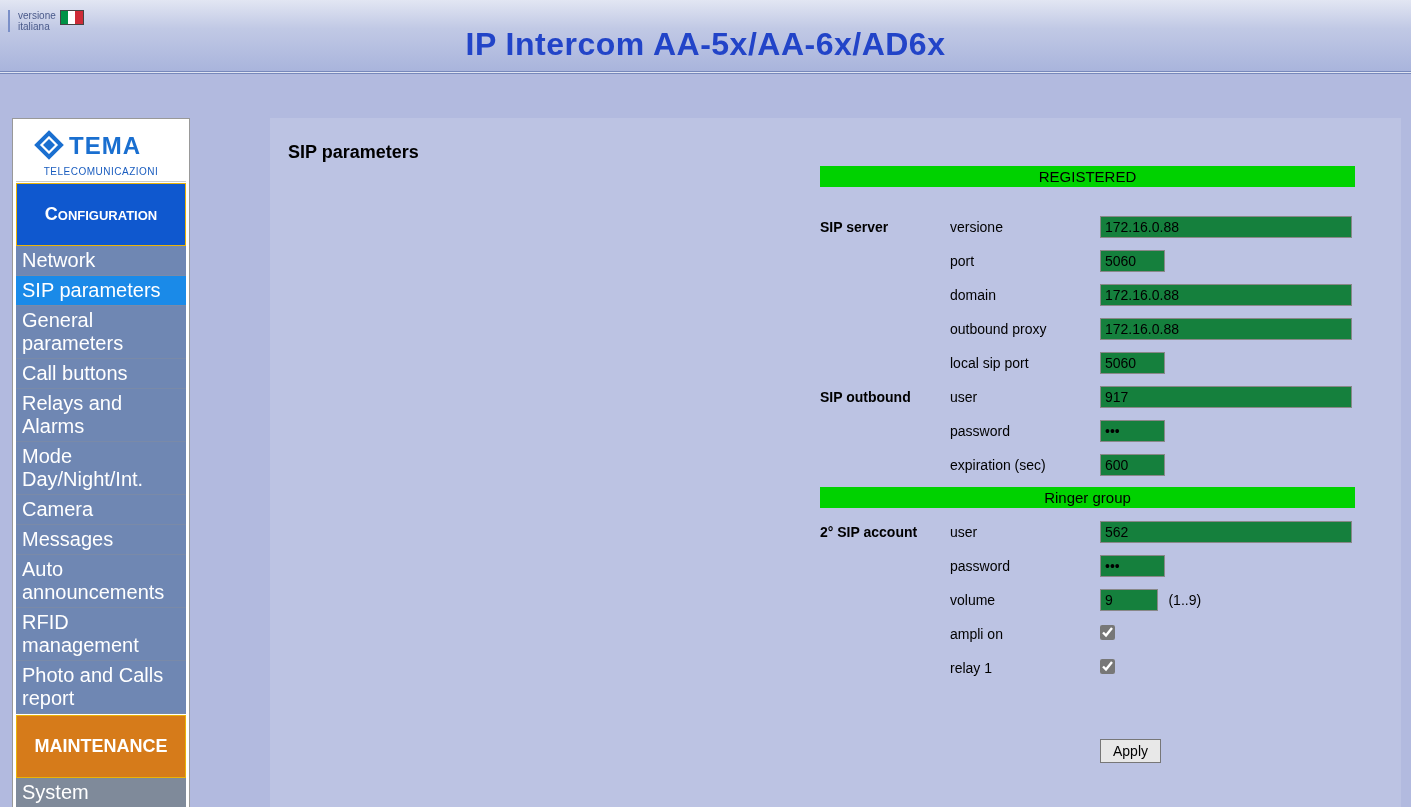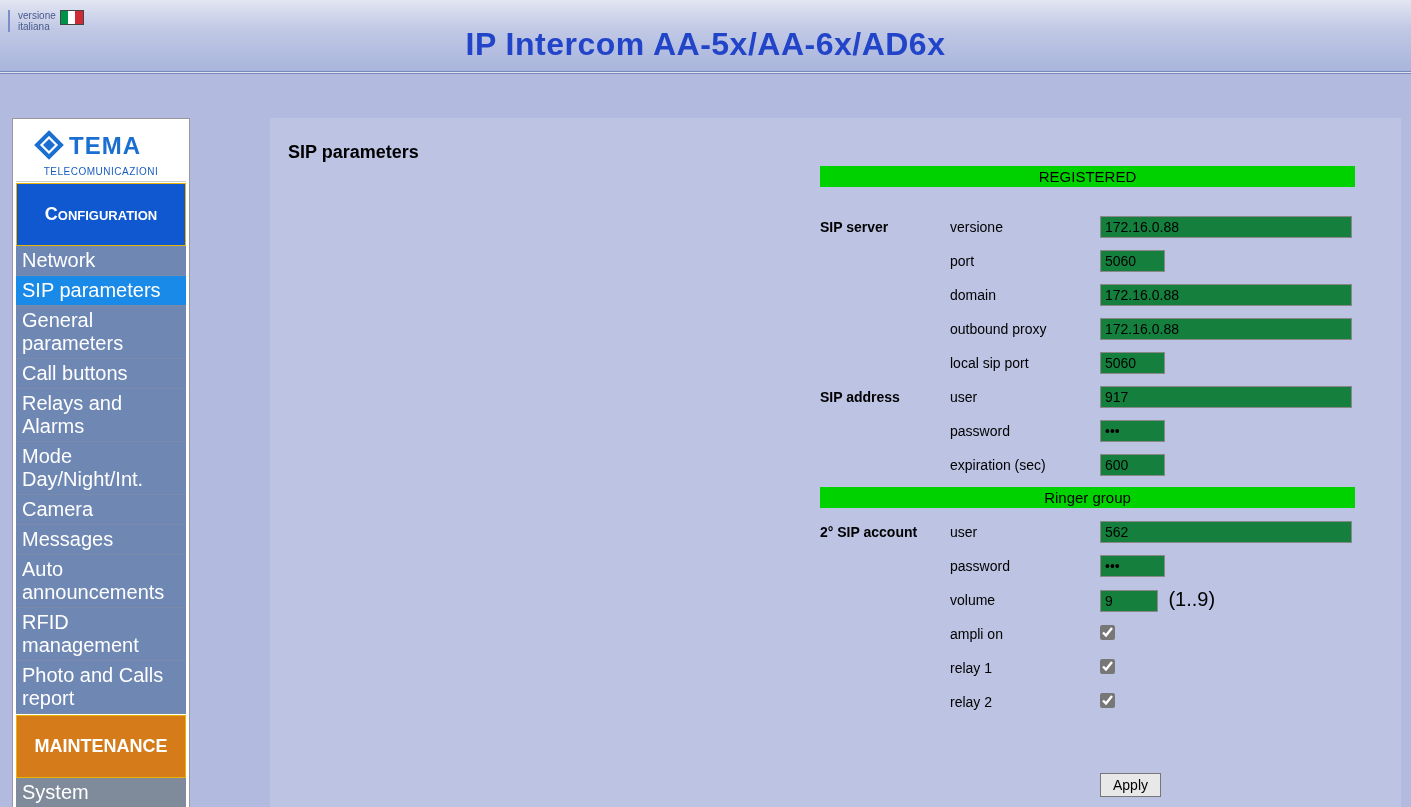--- a/index.html
+++ b/index.html
@@ -146,21 +146,21 @@
     border: 1px solid #888;
     background: #15803d;
     padding: 2px 4px;
     font-size: 14px;
     font-family: Arial, sans-serif;
     height: 22px;
   }
   .w-wide { width: 252px; }
   .w-med { width: 65px; }
   .w-small { width: 58px; }
-  .hint { font-size: 20px; margin-left: 6px; }
+  .hint { font-size: 14px; margin-left: 6px; }
   input[type="checkbox"] { width: 15px; height: 15px; accent-color: #777; }
   .apply-row { margin-top: 59px; }
   .apply-btn {
     background: #e8e8e8;
     border: 1px solid #777;
     padding: 3px 12px;
     font-size: 14px;
     cursor: pointer;
     font-family: Arial, sans-serif;
   }
@@ -239,21 +239,21 @@
       <div class="col-section"></div>
       <div class="col-label">outbound proxy</div>
       <div class="col-input"><input type="text" class="w-wide" value="172.16.0.88" style=""></div>
     </div>
     <div class="row">
       <div class="col-section"></div>
       <div class="col-label">local sip port</div>
       <div class="col-input"><input type="text" class="w-med" value="5060" style=""></div>
     </div>
     <div class="row">
-      <div class="col-section">SIP address</div>
+      <div class="col-section">SIP outbound</div>
       <div class="col-label">user</div>
       <div class="col-input"><input type="text" class="w-wide" value="917" style=""></div>
     </div>
     <div class="row">
       <div class="col-section"></div>
       <div class="col-label">password</div>
       <div class="col-input"><input type="password" class="w-med" value="•••" style=""></div>
     </div>
     <div class="row">
       <div class="col-section"></div>
@@ -284,25 +284,20 @@
     <div class="row">
       <div class="col-section"></div>
       <div class="col-label">ampli on</div>
       <div class="col-input"><input type="checkbox" checked="" style=""></div>
     </div>
     <div class="row">
       <div class="col-section"></div>
       <div class="col-label">relay 1</div>
       <div class="col-input"><input type="checkbox" checked="" style=""></div>
     </div>
-    <div class="row">
-      <div class="col-section"></div>
-      <div class="col-label">relay 2</div>
-      <div class="col-input"><input type="checkbox" checked="" style=""></div>
-    </div>
 
     <div class="row apply-row">
       <div class="col-section"></div>
       <div class="col-label"></div>
       <div class="col-input">
         <button class="apply-btn">Apply</button>
       </div>
     </div>
   </div>
 </div>

